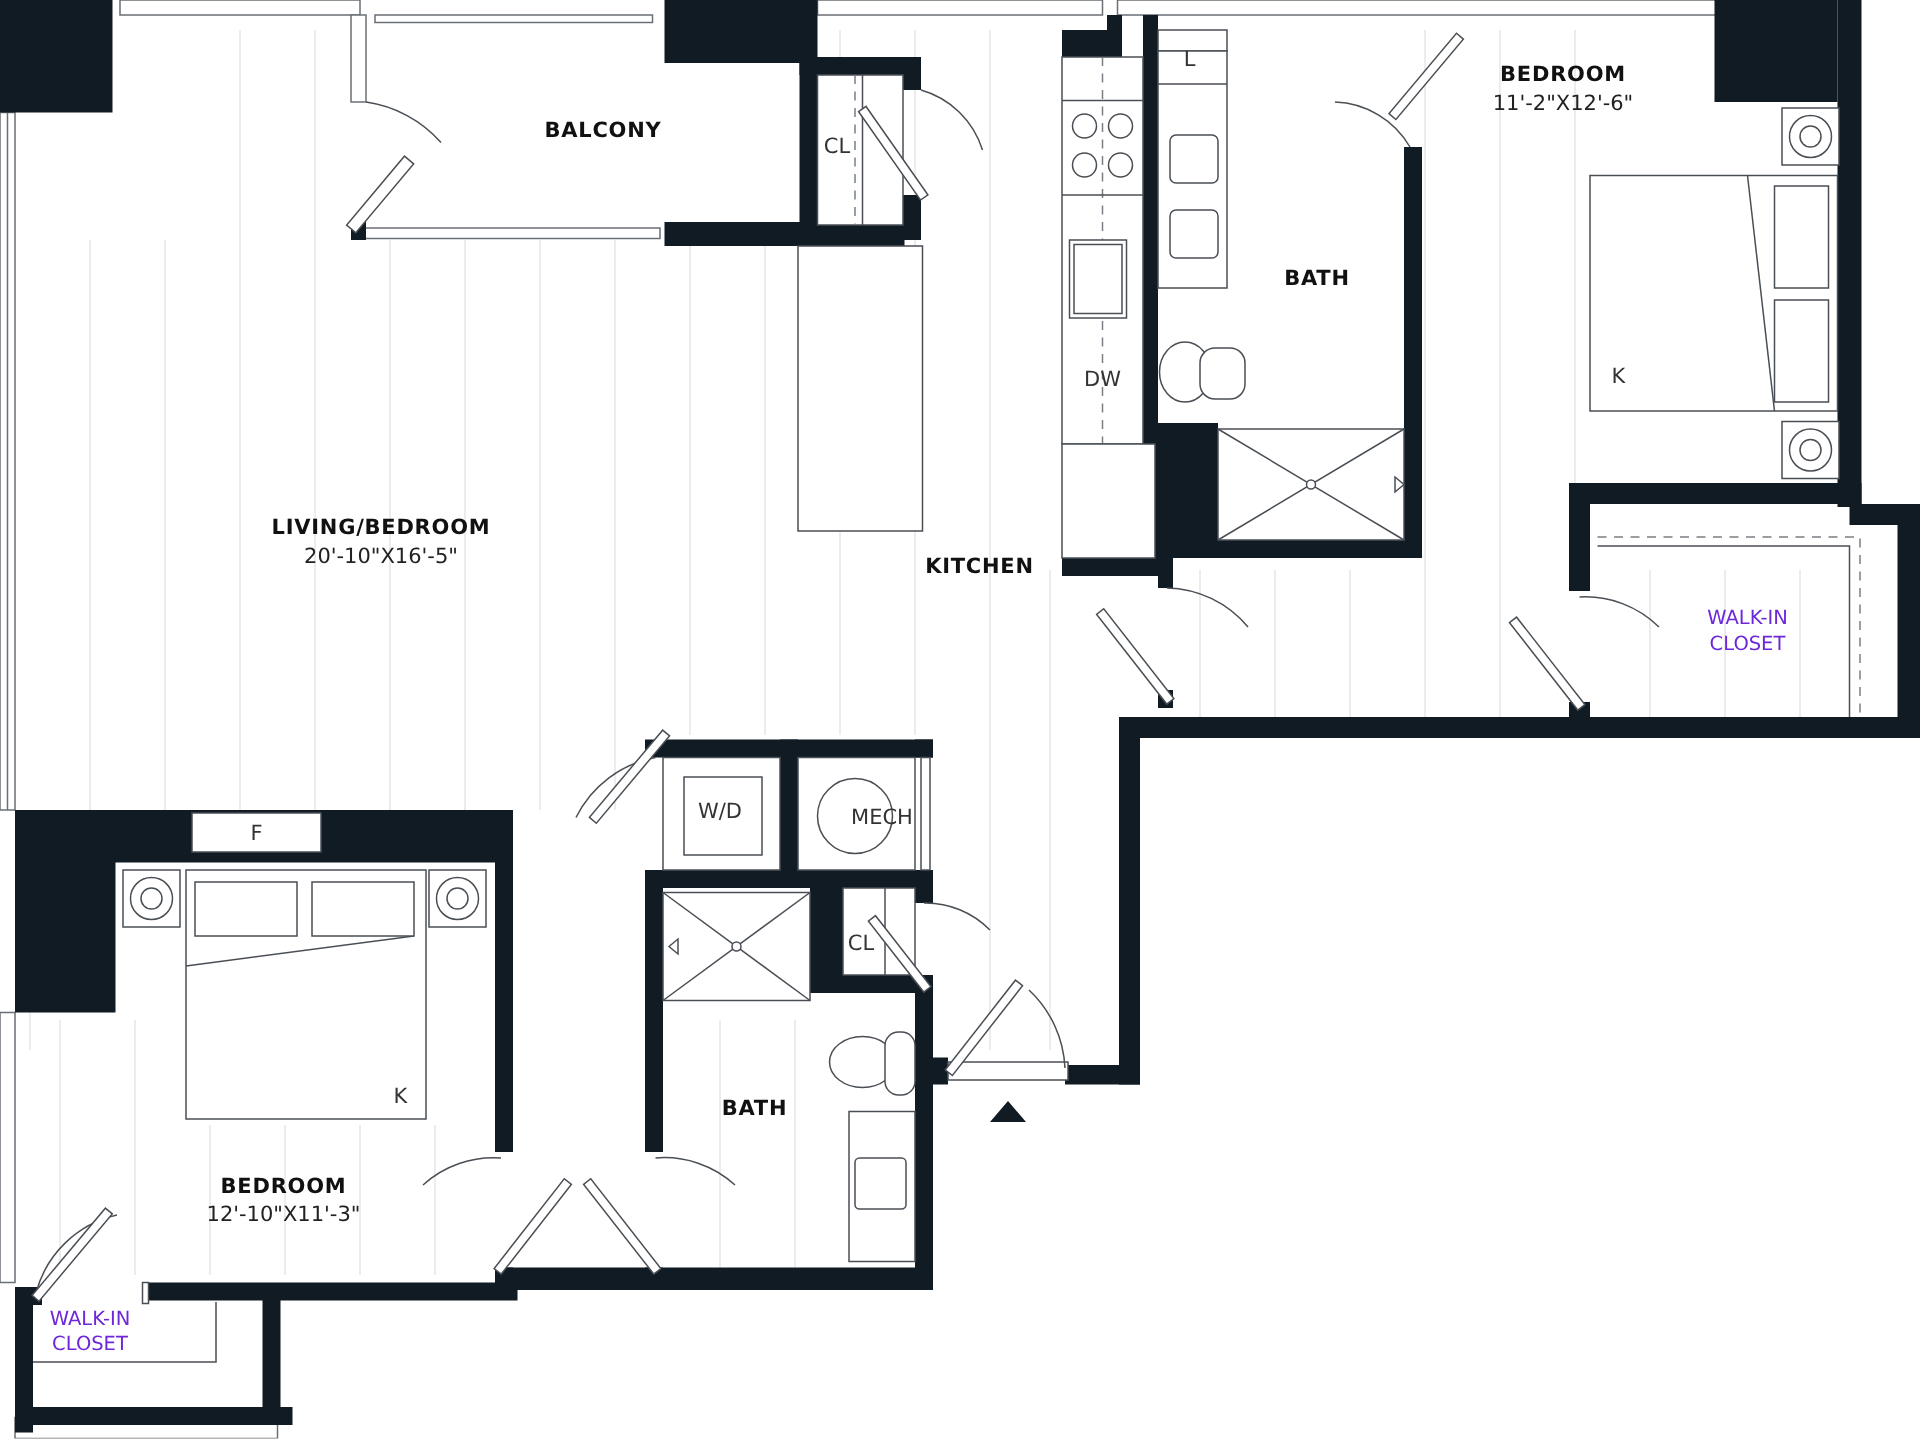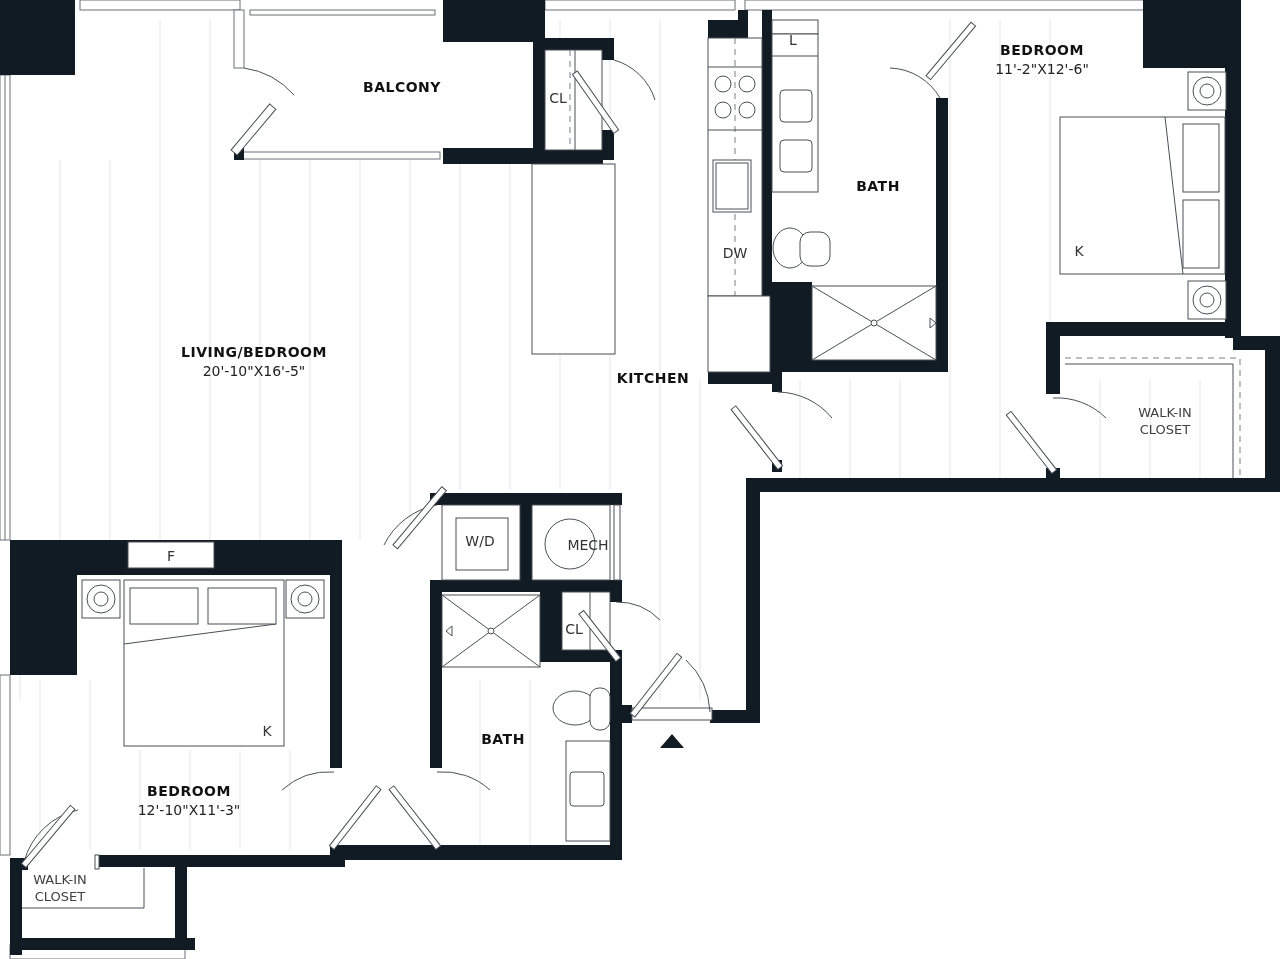--- a/index.html
+++ b/index.html
@@ -10,21 +10,21 @@
     .fixture { fill: #ffffff; stroke: #4a4f55; stroke-width: 1; }
     .floorline { stroke: #e6e6e6; stroke-width: 1; }
     .dash { fill: none; stroke: #7a7f85; stroke-width: 1; stroke-dasharray: 6 5; }
     .door { fill: #ffffff; stroke: #4a4f55; stroke-width: 1; }
     .swing { fill: none; stroke: #4a4f55; stroke-width: 1; }
     .window { fill: #ffffff; stroke: #6a6f75; stroke-width: 1; }
     .lbl { position: absolute; text-align: center; color: #111; white-space: nowrap; transform: translateX(-50%); }
     .room-name { font-family: "DejaVu Sans", sans-serif; font-weight: bold; font-size: 14px; letter-spacing: 0.5px; line-height: 20px; }
     .room-dim { font-family: "DejaVu Sans", sans-serif; font-size: 14px; line-height: 18px; color: #222; }
     .small { font-family: "DejaVu Sans", sans-serif; font-size: 14px; color: #333; line-height: 18px; }
-    .tiny { font-family: "DejaVu Sans", sans-serif; font-size: 13px; color: #404040; line-height: 17px; }
+    .tiny { font-family: "DejaVu Sans", sans-serif; font-size: 13px; color: #6d28d9; line-height: 17px; }
   </style>
 </head>
 <body>
 
 <svg id="plan" viewBox="0 0 1280 959" xmlns="http://www.w3.org/2000/svg">
 
   <g>
     <g class="floorline">
       <line x1="60" y1="160" x2="60" y2="540"></line>
         <line x1="110" y1="160" x2="110" y2="540"></line>

